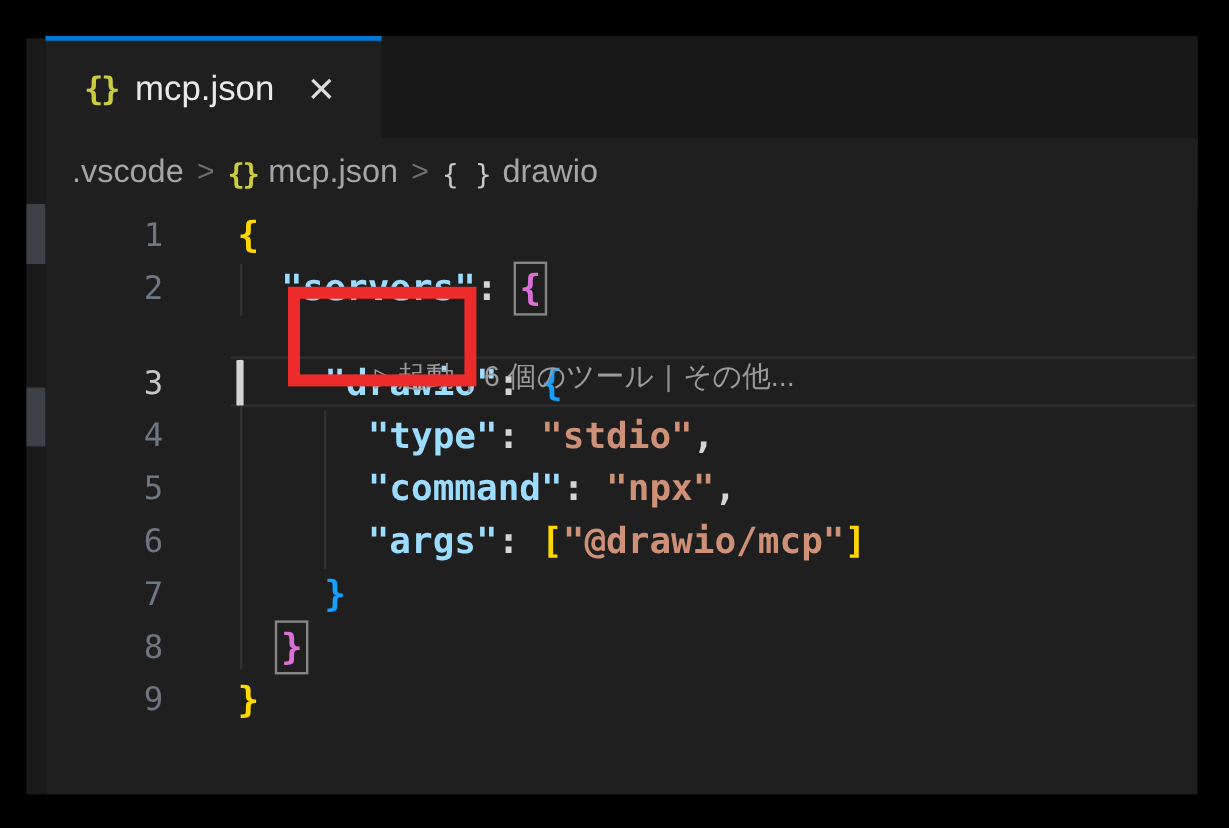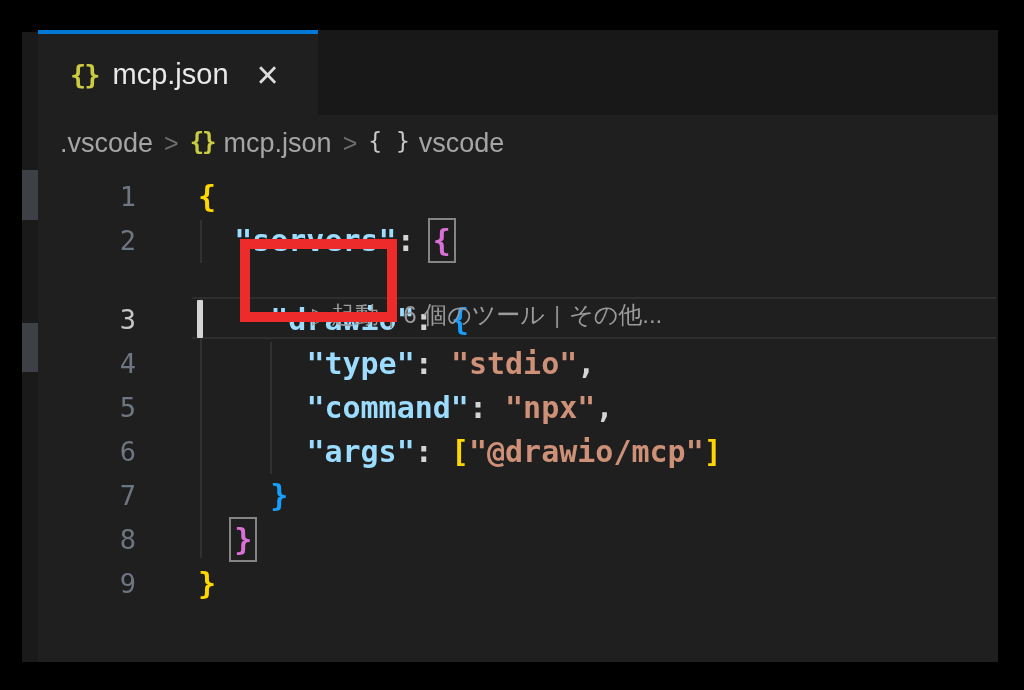--- a/index.html
+++ b/index.html
@@ -22,21 +22,21 @@
        padding-left:32px;cursor:pointer;}
   #tab .json-icon{font-family:"DejaVu Sans Mono",monospace;font-weight:bold;font-size:27px;
        color:#cbcb41;letter-spacing:-2px;}
   #tab .tab-label{font-size:29px;color:#e9e9e9;margin-left:14px;}
   #tab .tab-close{font-size:38px;color:#dcdcdc;margin-left:28px;line-height:1;cursor:pointer;}
 
   
   #breadcrumb{position:absolute;left:38px;top:115px;width:960px;height:56px;background:#1f1f1f;
        display:flex;align-items:center;padding-left:22px;box-sizing:border-box;
        font-size:27px;color:#a5a5a5;}
-  #breadcrumb .crumb{display:flex;align-items:flex-start;cursor:pointer;}
+  #breadcrumb .crumb{display:flex;align-items:flex-end;cursor:pointer;}
   #breadcrumb .sep{color:#6f6f6f;font-size:25px;margin:0 11px;}
   #breadcrumb .json-icon{font-family:"DejaVu Sans Mono",monospace;font-weight:bold;font-size:24px;
        color:#cbcb41;letter-spacing:-2px;margin-right:9px;}
   #breadcrumb .obj-icon{font-family:"DejaVu Sans Mono",monospace;font-size:23px;
        color:#c8c8c8;margin-right:9px;}
 
   
   .indent-guide{position:absolute;width:2px;background:#313131;z-index:1;}
   #guide-1a{left:200px;top:220px;height:43px;}
   #guide-1b{left:200px;top:298px;height:260px;}
@@ -92,21 +92,21 @@
       <span>.vscode</span>
     </span>
     <span class="sep">&gt;</span>
     <span class="crumb">
       <span class="json-icon">{}</span>
       <span>mcp.json</span>
     </span>
     <span class="sep">&gt;</span>
     <span class="crumb">
       <span class="obj-icon">{ }</span>
-      <span>vscode</span>
+      <span>drawio</span>
     </span>
   </div>
 
   <div>
     <div id="guide-1a" class="indent-guide"></div>
     <div id="guide-1b" class="indent-guide"></div>
     <div id="guide-2" class="indent-guide"></div>
     <div id="current-line"></div>
 
     <div id="gutter">

